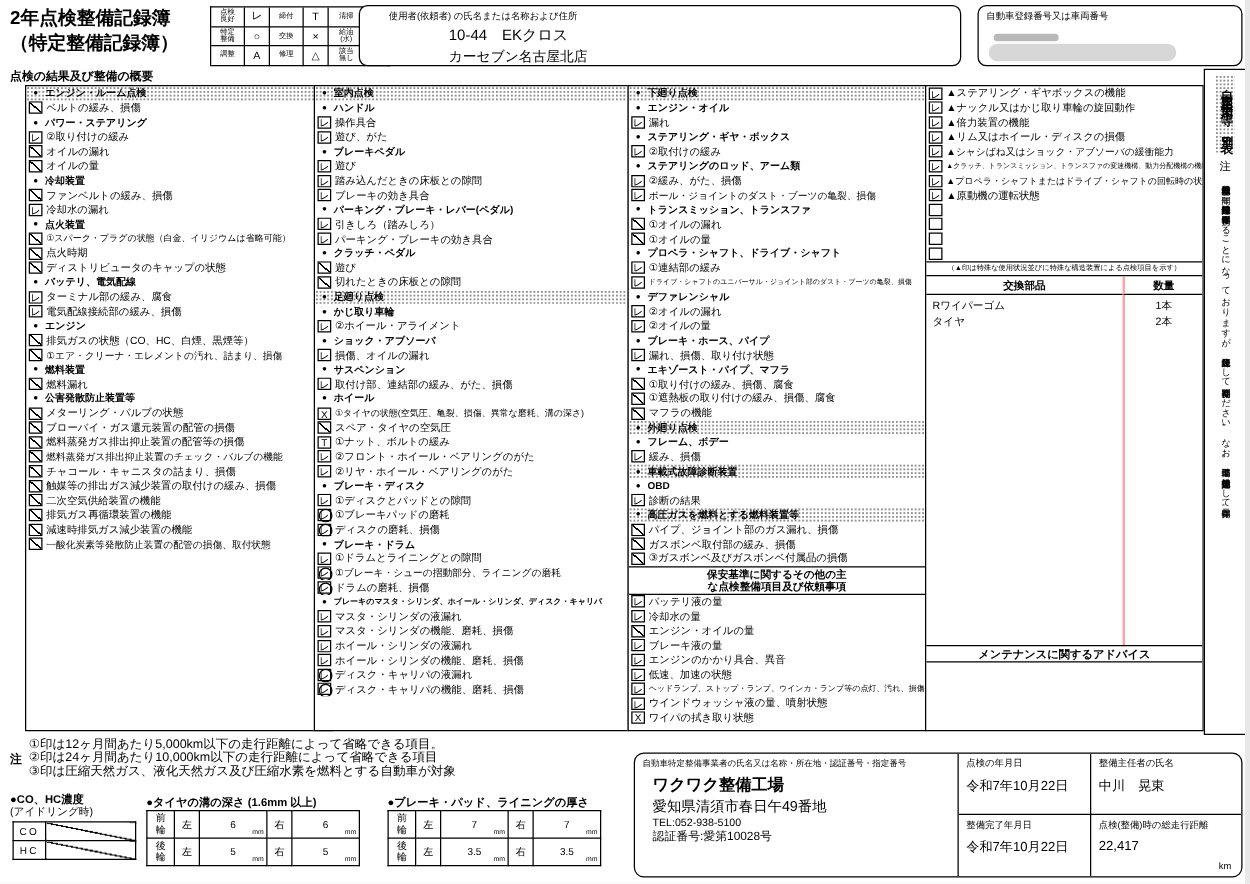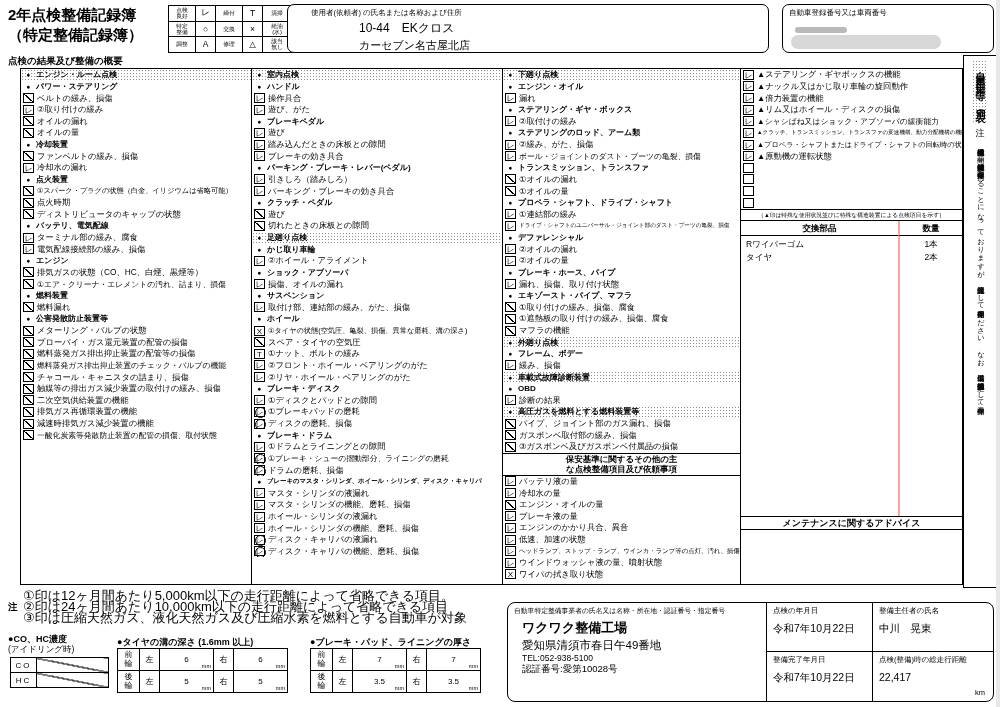--- a/index.html
+++ b/index.html
@@ -61,21 +61,21 @@
 
   
   #strip { position:absolute; left:963px; top:55px; width:34px; height:533px; border:1px solid #000; background:#fff;
            display:flex; flex-direction:column; align-items:center; overflow:hidden; }
   #strip-head { writing-mode:vertical-rl; margin-top:4px; padding:3px 1px; font-size:10px; font-weight:bold; letter-spacing:4px; }
   #strip-chu { font-size:9px; margin-top:5px; }
   #strip-text { writing-mode:vertical-rl; font-size:7.2px; line-height:1.5; margin-top:3px; height:300px; }
 
   
   #fn-label { position:absolute; left:8px; top:601px; font-size:9.5px; font-weight:bold; }
-  #fn-lines { position:absolute; left:23px; top:590px; font-size:13px; line-height:11px; }
+  #fn-lines { position:absolute; left:23px; top:590px; font-size:10px; line-height:11px; }
 
   .mini-title { position:absolute; font-size:9px; font-weight:bold; }
   .mini-sub { position:absolute; font-size:8.5px; }
   table.mini { position:absolute; border-collapse:collapse; background:#fff; }
   table.mini td { border:1px solid #000; text-align:center; vertical-align:middle; font-size:8px; }
   .wheel { width:22px; font-size:7px; line-height:1.1; padding:1px 4px; word-break:break-all; }
   .lr { width:20px; font-size:7.5px; }
   .val { width:54px; height:22px; position:relative; font-size:9px; }
   .val .mm { position:absolute; right:2px; bottom:1px; font-size:5.5px; }
   .cohc-lab { width:26px; height:15px; font-size:8px; letter-spacing:2px; }
@@ -145,27 +145,27 @@
     <div class="redact2"></div>
   </div>
 
   <div id="overview-label">点検の結果及び整備の概要</div>
 
   <div id="col1" class="colbox">
       <div class="row shead shade">
         <span class="bullet">●</span>
         <span class="lbl">エンジン・ルーム点検</span>
       </div>
+      <div class="row item">
+        <span class="cb slash"></span>
+        <span class="lbl">ベルトの緩み、損傷</span>
+      </div>
       <div class="row sub">
         <span class="bullet">●</span>
         <span class="lbl">パワー・ステアリング</span>
-      </div>
-      <div class="row item">
-        <span class="cb slash"></span>
-        <span class="lbl">ベルトの緩み、損傷</span>
       </div>
       <div class="row item">
         <span class="cb">レ</span>
         <span class="lbl">②取り付けの緩み</span>
       </div>
       <div class="row item">
         <span class="cb slash"></span>
         <span class="lbl">オイルの漏れ</span>
       </div>
       <div class="row item">

